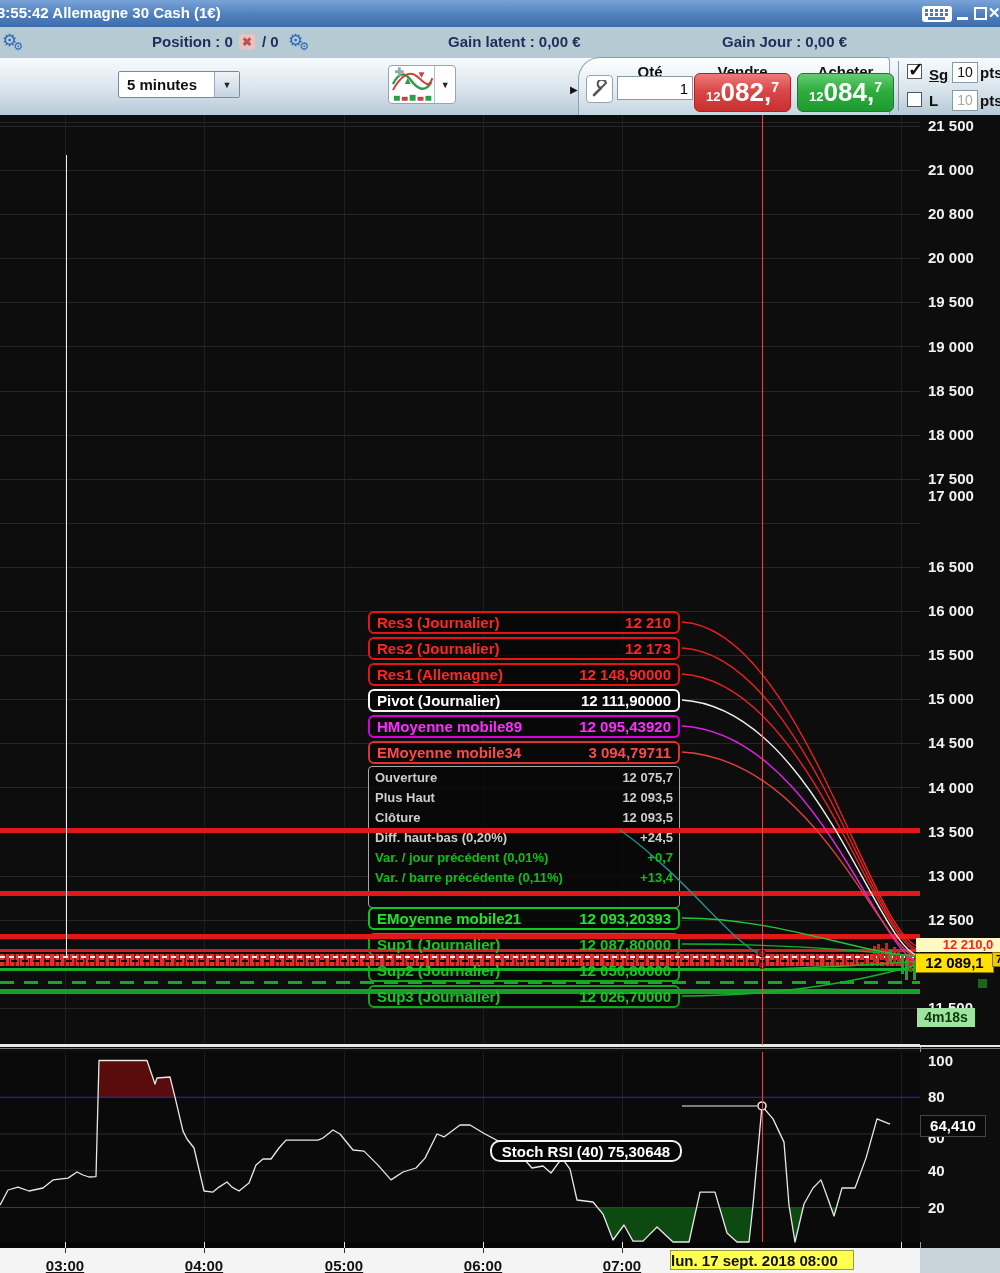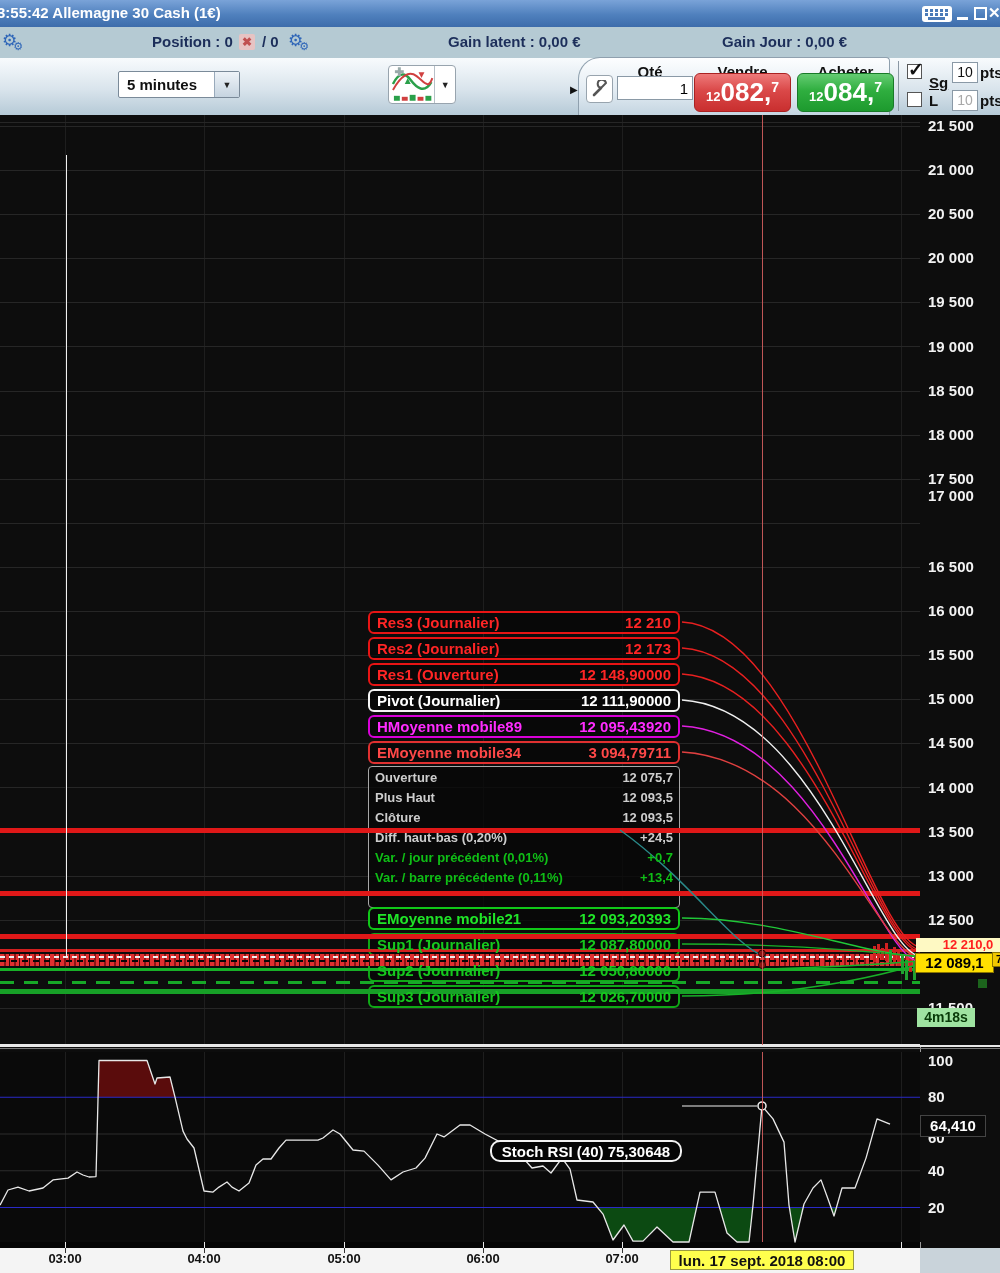--- a/index.html
+++ b/index.html
@@ -118,23 +118,23 @@
     font-size:15px;font-weight:bold;line-height:20px;text-align:center;z-index:9;}
   .stoch-label{left:490px;top:1095px;width:192px;height:22px;border:2px solid #f2f2f2;border-radius:10px;
     background:#050505;color:#fff;font-size:15px;font-weight:bold;line-height:20px;text-align:center;z-index:9;
     box-sizing:border-box;white-space:nowrap;margin-top:45px;}
 
   
   .tickrow{left:0;top:1242px;width:920px;height:6px;background:#050505;}
   .wtick{position:absolute;top:0;width:1px;height:6px;background:#e8e8e8;}
   .timebar{left:0;top:1248px;width:1000px;height:25px;background:#f4f4f4;}
   .ttick{position:absolute;top:0;width:1px;height:5px;background:#333;}
-  .tlabel{position:absolute;top:3px;width:70px;text-align:center;color:#111;font-size:13px;font-weight:bold;}
+  .tlabel{position:absolute;top:9px;width:70px;text-align:center;color:#111;font-size:15px;font-weight:bold;text-decoration:underline;}
   .datelabel{position:absolute;left:670px;top:2px;width:184px;height:20px;background:#ffff4d;border:1px solid #9a9a40;
-    color:#111;font-size:15px;font-weight:bold;line-height:19px;text-align:center;box-sizing:border-box;}
+    color:#111;font-size:15px;font-weight:bold;line-height:19px;text-align:left;box-sizing:border-box;}
   .corner{left:920px;top:1248px;width:80px;height:25px;background:#c9d3da;}
 </style>
 </head>
 <body>
 
 <div class="page">
 
   <div class="abs titlebar">
     <div class="abs title-text">3:55:42 Allemagne 30 Cash (1€)</div>
     <svg class="abs kbd-icon" width="30" height="18">
@@ -208,21 +208,21 @@
     </div>
     <div class="abs pricebtn buybtn">
       <span class="sm">12</span>
       <span class="bg">084,</span>
       <span class="sp">7</span>
     </div>
     <div class="abs vsep"></div>
     <div class="abs cb" style="left:907px;top:6px;">
         <span class="chk">✓</span>
       </div>
-    <span class="abs ptslbl" style="left:929px;top:16px;text-decoration:underline;">Sg</span>
+    <span class="abs ptslbl" style="left:929px;top:8px;text-decoration:underline;">Sg</span>
     <div class="abs ptsbox" style="left:952px;top:4px;color:#111;">10</div>
     <span class="abs ptslbl" style="left:980px;top:6px;">pts</span>
     <div class="abs cb" style="left:907px;top:34px;"></div>
     <span class="abs ptslbl" style="left:929px;top:34px;">L</span>
     <div class="abs ptsbox" style="left:952px;top:32px;color:#a8a8a8;">10</div>
     <span class="abs ptslbl" style="left:980px;top:34px;">pts</span>
   </div>
 
   <div class="abs plot"></div>
   <div class="abs axis-sep"></div>
@@ -247,21 +247,21 @@
   <div class="candle" style="left:893px;top:947px;width:3px;height:16px;background:#d02020;"></div>
   <div class="candle" style="left:897px;top:952px;width:3px;height:14px;background:#d02020;"></div>
   <div class="candle" style="left:901px;top:956px;width:3px;height:18px;background:#20a030;"></div>
   <div class="candle" style="left:905px;top:960px;width:3px;height:20px;background:#20a030;"></div>
   <div class="candle" style="left:909px;top:950px;width:3px;height:22px;background:#d02020;"></div>
   <div class="candle" style="left:913px;top:962px;width:3px;height:18px;background:#20a030;"></div>
 
   <div class="abs" style="left:920px;top:115px;width:80px;height:930px;background:#0d0d0d;z-index:4;"></div>
   <div class="abs ptick" style="top:117px;z-index:5;">21 500</div>
   <div class="abs ptick" style="top:161px;z-index:5;">21 000</div>
-  <div class="abs ptick" style="top:205px;z-index:5;">20 500</div>
+  <div class="abs ptick" style="top:205px;z-index:5;">20 800</div>
   <div class="abs ptick" style="top:249px;z-index:5;">20 000</div>
   <div class="abs ptick" style="top:293px;z-index:5;">19 500</div>
   <div class="abs ptick" style="top:338px;z-index:5;">19 000</div>
   <div class="abs ptick" style="top:382px;z-index:5;">18 500</div>
   <div class="abs ptick" style="top:426px;z-index:5;">18 000</div>
   <div class="abs ptick" style="top:470px;z-index:5;">17 500</div>
   <div class="abs ptick" style="top:487px;z-index:5;">17 000</div>
   <div class="abs ptick" style="top:558px;z-index:5;">16 500</div>
   <div class="abs ptick" style="top:602px;z-index:5;">16 000</div>
   <div class="abs ptick" style="top:646px;z-index:5;">15 500</div>
@@ -316,21 +316,21 @@
 
   <div class="abs lg" style="top:611px;color:#ff2525;border-color:#e81414;">
     <span>Res3 (Journalier)</span>
     <span>12 210</span>
   </div>
   <div class="abs lg" style="top:637px;color:#ff2525;border-color:#e81414;">
     <span>Res2 (Journalier)</span>
     <span>12 173</span>
   </div>
   <div class="abs lg" style="top:663px;color:#ff2525;border-color:#e81414;">
-    <span>Res1 (Ouverture)</span>
+    <span>Res1 (Allemagne)</span>
     <span>12 148,90000</span>
   </div>
   <div class="abs lg" style="top:689px;color:#ffffff;border-color:#f5f5f5;">
     <span>Pivot (Journalier)</span>
     <span>12 111,90000</span>
   </div>
   <div class="abs lg" style="top:715px;color:#ff2cff;border-color:#d800d8;">
     <span>HMoyenne mobile89</span>
     <span>12 095,43920</span>
   </div>

